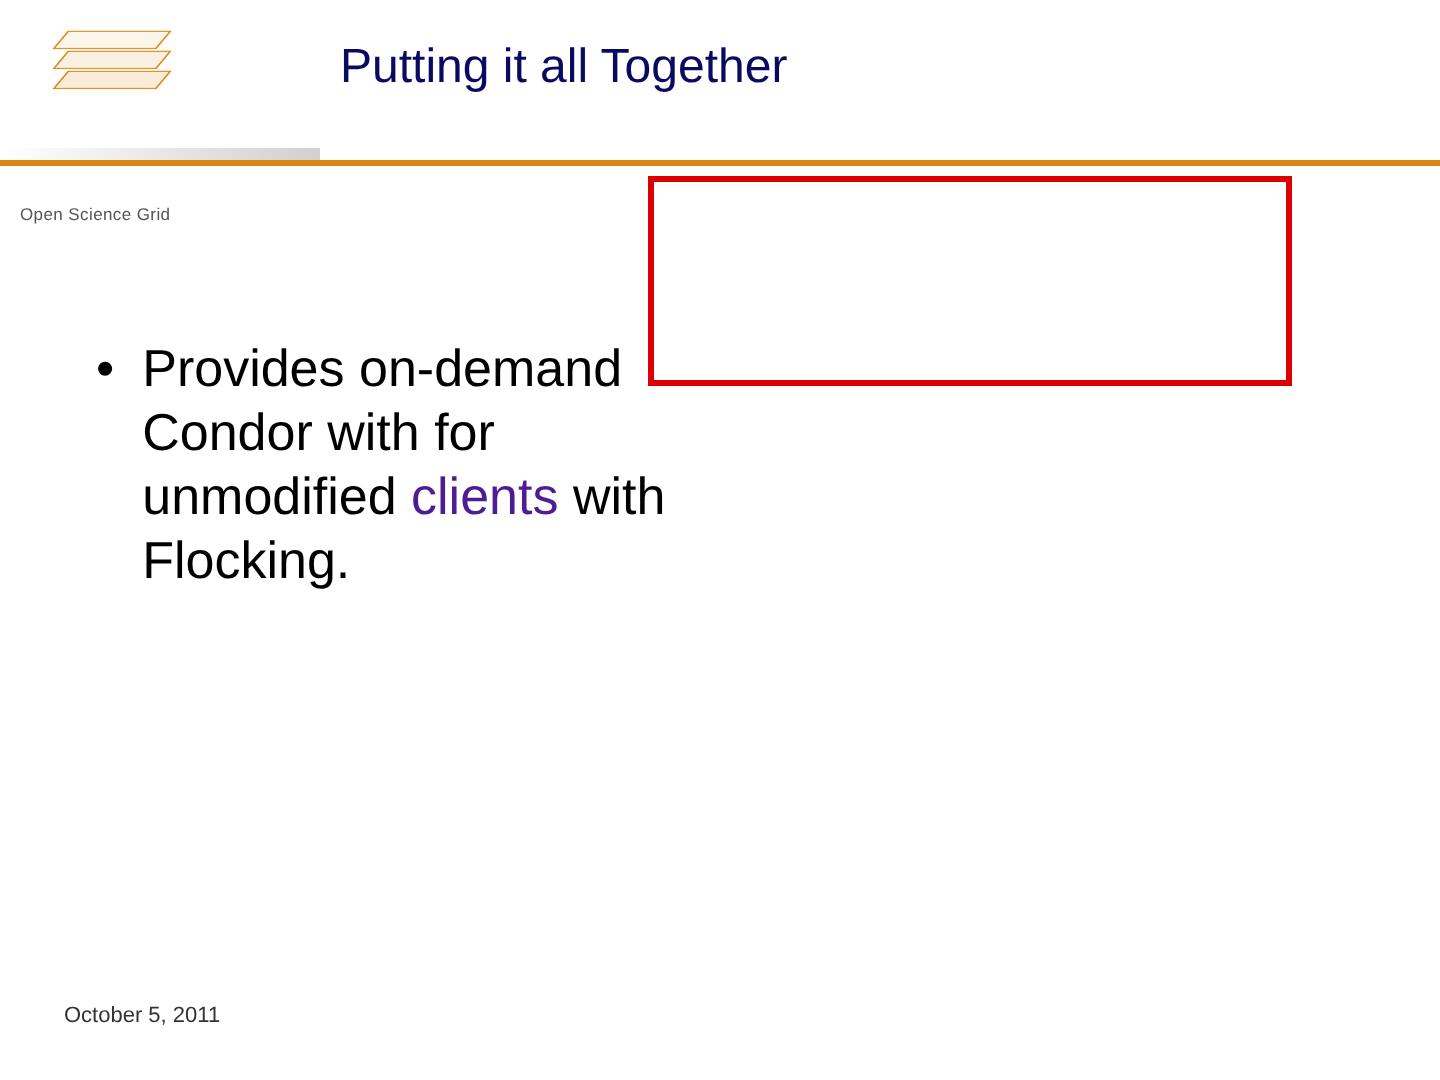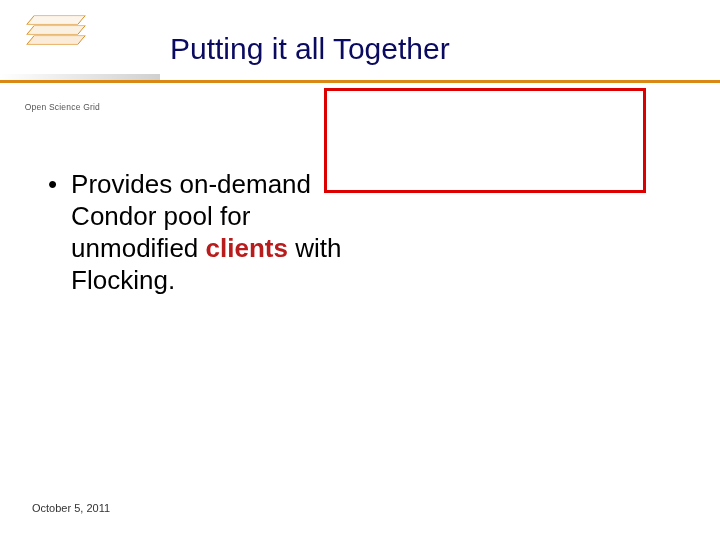--- a/index.html
+++ b/index.html
@@ -37,32 +37,32 @@
       width: 52px;
       height: 16px;
       border: 1.5px solid #d98815;
       transform: skewX(-40deg) rotateX(55deg);
       left: 10px;
     }
     .diamond.d1 { top: 4px; background: rgba(230, 160, 60, 0.1); }
     .diamond.d2 { top: 14px; background: rgba(230, 160, 60, 0.15); }
     .diamond.d3 { top: 24px; background: rgba(230, 160, 60, 0.2); }
     .logo-text {
-      text-align: right;
+      text-align: left;
       font-size: 8.5px;
       color: #555;
       margin-top: 48px;
       font-weight: 500;
       letter-spacing: 0.2px;
     }
     .title {
       position: absolute;
-      top: 32px;
+      top: 20px;
       left: 170px;
-      font-size: 30px;
+      font-size: 24px;
       color: #0a0a60;
       font-weight: 400;
     }
     .divider-gradient {
       position: absolute;
       top: 74px;
       left: 0;
       width: 160px;
       height: 7px;
       background: linear-gradient(to right, #fff 0%, #d0d0d0 100%);
@@ -100,22 +100,21 @@
       color: #000;
       margin-right: 14px;
       margin-left: 6px;
     }
     .bullet-text {
       font-size: 26px;
       line-height: 32px;
       color: #000;
     }
     .highlight {
-      color: #b91c1c;
-      font-weight: bold;
+      color: #4c1d95;
     }
     .footer-date {
       position: absolute;
       bottom: 26px;
       left: 32px;
       font-size: 11px;
       color: #333;
     }
   </style>
 </head>
@@ -133,17 +132,17 @@
   <div class="title">Putting it all Together</div>
   <div class="divider-gradient"></div>
   <div class="divider-line"></div>
 </div>
 
 <div class="red-box"></div>
 
 <div class="bullet-block">
   <div class="bullet-row">
     <span class="bullet-dot">•</span>
-    <span class="bullet-text"><span>Provides on-demand Condor pool for unmodified </span><span class="highlight">clients</span><span> with Flocking.</span></span>
+    <span class="bullet-text"><span>Provides on-demand Condor with for unmodified </span><span class="highlight">clients</span><span> with Flocking.</span></span>
   </div>
 </div>
 
 <div class="footer-date">October 5, 2011</div>
 
 </body></html>

